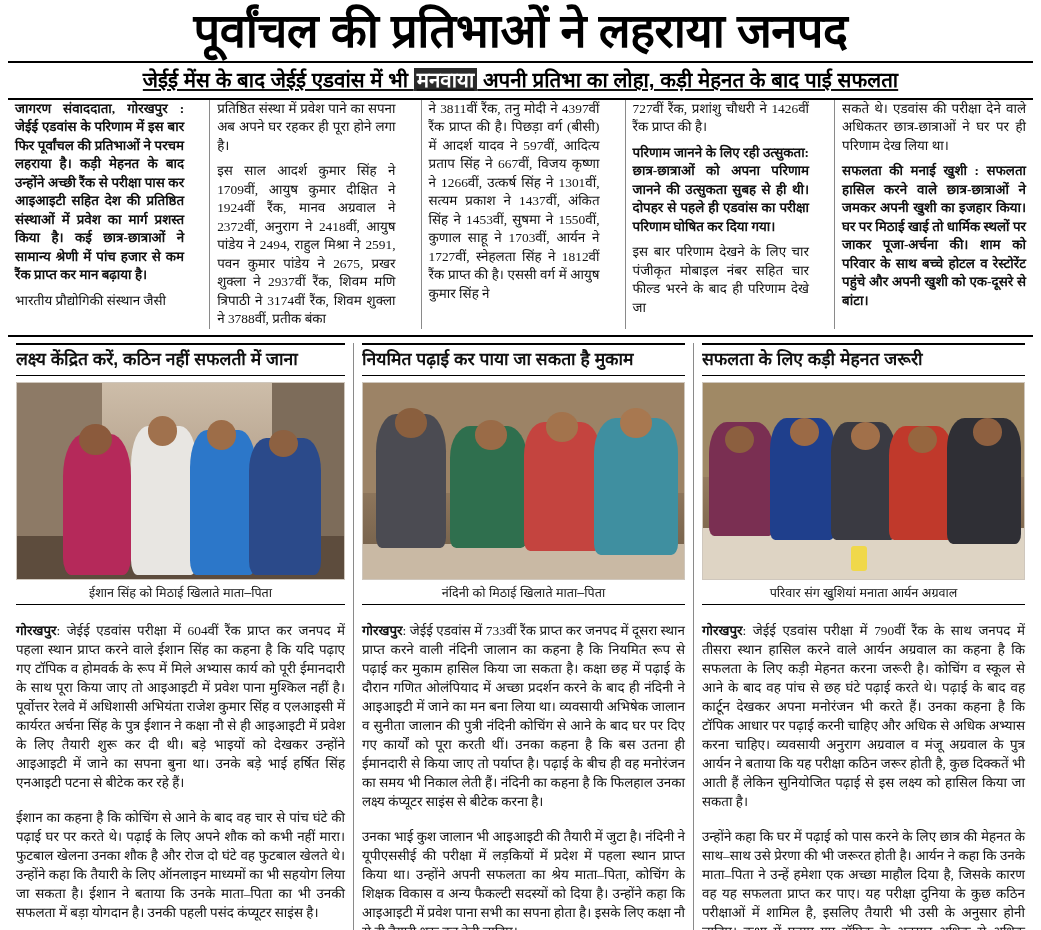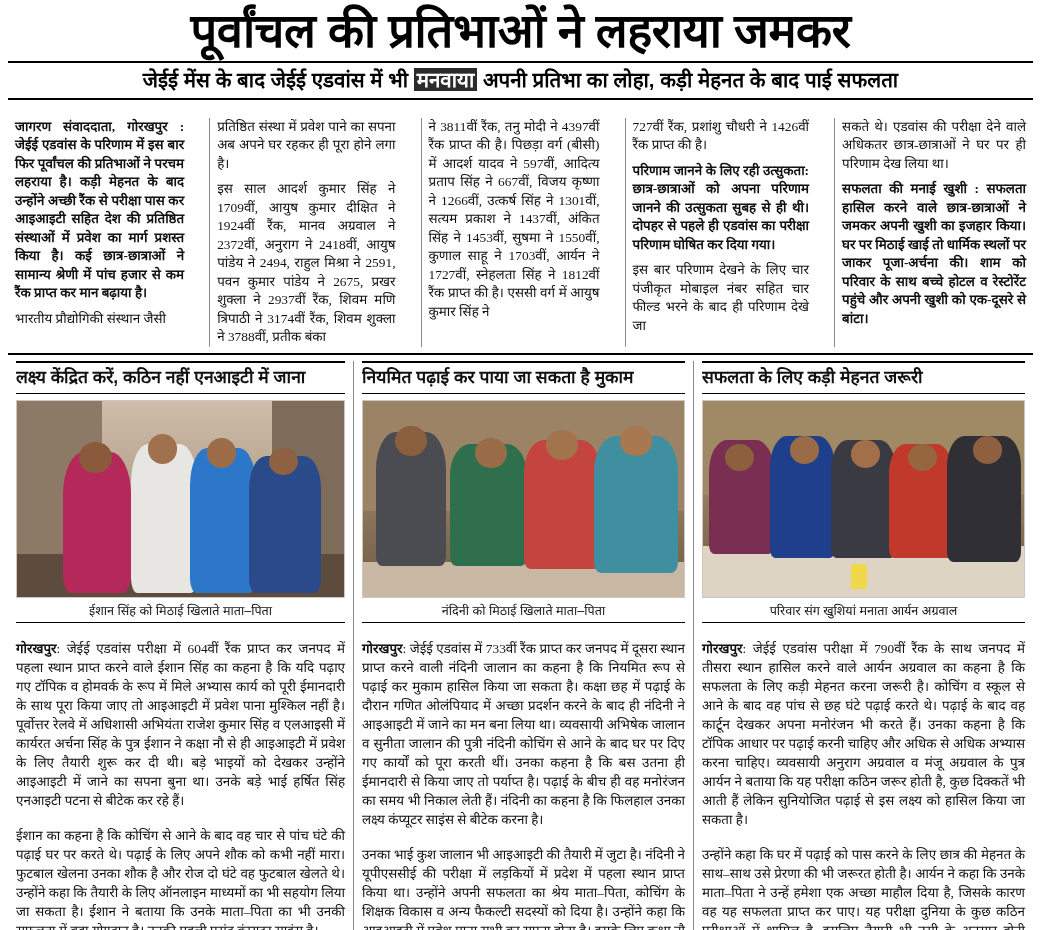--- a/index.html
+++ b/index.html
@@ -25,21 +25,22 @@
     letter-spacing:-0.5px;
     text-align:center;
     color:#000;
     margin:2px 0 6px 0;
     white-space:nowrap;
   }
   .subhead-wrap{
     border-top:2px solid #000;
     border-bottom:2px solid #000;
     padding:5px 0 6px 0;
-    margin-bottom:18px;
+    margin-bottom:0;
+    text-decoration:underline;
   }
   .subhead{
     font-family:"Liberation Sans", sans-serif;
     font-weight:bold;
     font-size:20.5px;
     line-height:1.15;
     text-align:center;
     color:#000;
     white-space:nowrap;
   }
@@ -165,21 +166,21 @@
     text-align:justify;
   }
   .story-body p{margin:16px 0 6px 0;}
   .story-body .place{font-weight:bold;}
 </style>
 </head>
 <body>
 
 <div class="page">
 
-  <div class="headline">पूर्वांचल की प्रतिभाओं ने लहराया जमकर</div>
+  <div class="headline">पूर्वांचल की प्रतिभाओं ने लहराया जनपद</div>
 
   <div class="subhead-wrap">
     <div class="subhead"><span>जेईई मेंस के बाद जेईई एडवांस में भी </span><span class="hl">मनवाया</span><span> अपनी प्रतिभा का लोहा, कड़ी मेहनत के बाद पाई सफलता</span></div>
   </div>
 
   <div class="topbody">
     <div class="tcol c1">
       <p class="lede">जागरण संवाददाता, गोरखपुर : जेईई एडवांस के परिणाम में इस बार फिर पूर्वांचल की प्रतिभाओं ने परचम लहराया है। कड़ी मेहनत के बाद उन्होंने अच्छी रैंक से परीक्षा पास कर आइआइटी सहित देश की प्रतिष्ठित संस्थाओं में प्रवेश का मार्ग प्रशस्त किया है। कई छात्र-छात्राओं ने सामान्य श्रेणी में पांच हजार से कम रैंक प्राप्त कर मान बढ़ाया है।</p>
       <p>भारतीय प्रौद्योगिकी संस्थान जैसी</p>
     </div>
@@ -197,21 +198,21 @@
     </div>
     <div class="tcol c5">
       <p>सकते थे। एडवांस की परीक्षा देने वाले अधिकतर छात्र-छात्राओं ने घर पर ही परिणाम देख लिया था।</p>
       <p class="lede">सफलता की मनाई खुशी : सफलता हासिल करने वाले छात्र-छात्राओं ने जमकर अपनी खुशी का इजहार किया। घर पर मिठाई खाई तो धार्मिक स्थलों पर जाकर पूजा-अर्चना की। शाम को परिवार के साथ बच्चे होटल व रेस्टोरेंट पहुंचे और अपनी खुशी को एक-दूसरे से बांटा।</p>
     </div>
   </div>
 
   <div class="stories">
 
     <div class="story s1">
-      <div class="story-title">लक्ष्य केंद्रित करें, कठिन नहीं एनआइटी में जाना</div>
+      <div class="story-title">लक्ष्य केंद्रित करें, कठिन नहीं सफलती में जाना</div>
       <div class="photo p1">
         <div class="sky"></div>
           <div class="wallL"></div>
           <div class="wallR"></div>
           <div class="floor"></div>
         <div class="f1"></div>
           <div class="f1head"></div>
         <div class="f2"></div>
           <div class="f2head"></div>
         <div class="f3"></div>

